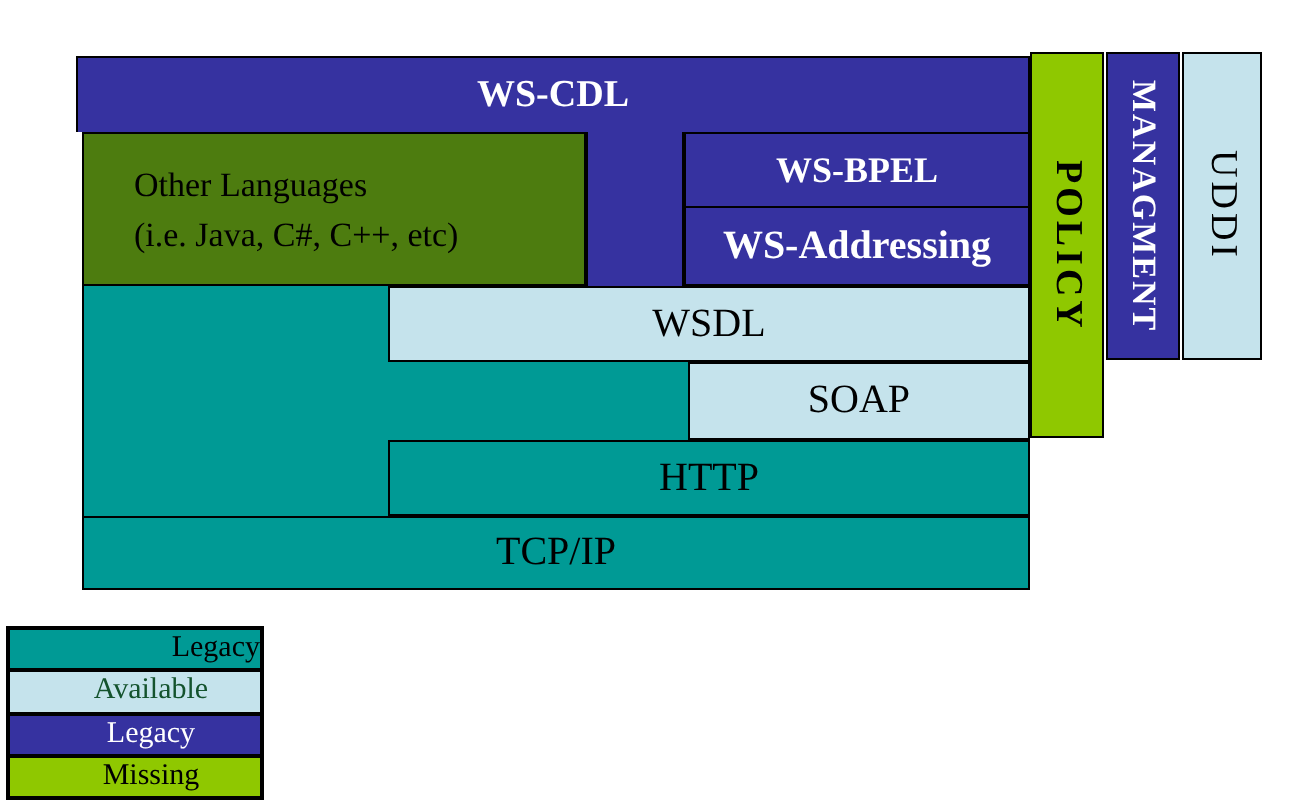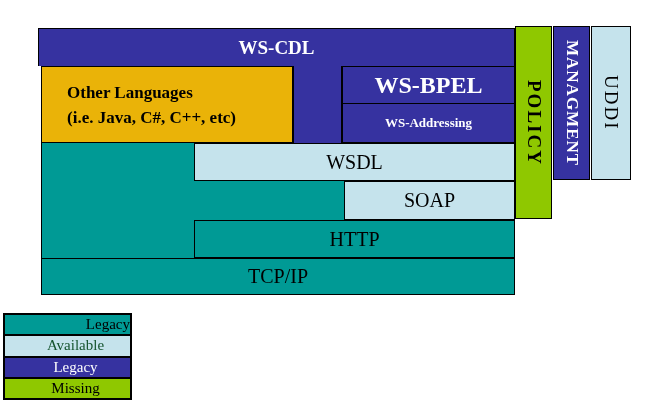--- a/index.html
+++ b/index.html
@@ -10,22 +10,22 @@
   .blk{position:absolute;box-sizing:border-box;border:1px solid #000;
        display:flex;align-items:center;justify-content:center;}
   
   .ws-cdl       {left:38px; top:28px; width:477px;height:38px;border-bottom:none;
                  color:#fff;font-weight:bold;font-size:19px;}
   .teal-base    {left:41px; top:66px; width:474px;height:229px;}
   .purple-col   {left:293px;top:66px; width:49px; height:77px;border-top:none;border-bottom:none;}
   .other-lang   {left:41px; top:66px; width:252px;height:77px;
                  flex-direction:column;align-items:flex-start;justify-content:center;
                  padding-left:25px;font-size:17px;line-height:25px;color:#000;}
-  .ws-bpel      {left:342px;top:66px; width:173px;height:38px;color:#fff;font-weight:bold;font-size:24px;}
-  .ws-addr      {left:342px;top:103px;width:173px;height:40px;color:#fff;font-weight:bold;font-size:13px;}
+  .ws-bpel      {left:342px;top:66px; width:173px;height:38px;color:#fff;font-weight:bold;font-size:18px;}
+  .ws-addr      {left:342px;top:103px;width:173px;height:40px;color:#fff;font-weight:bold;font-size:20px;}
   .wsdl         {left:194px;top:143px;width:321px;height:38px;font-size:20px;color:#000;}
   .soap         {left:344px;top:181px;width:171px;height:39px;font-size:20px;color:#000;text-align:right;}
   .http         {left:194px;top:220px;width:321px;height:38px;font-size:20px;color:#000;}
   .tcpip        {left:41px; top:258px;width:474px;height:37px;font-size:20px;color:#000;}
   
   .vtext{writing-mode:vertical-rl;white-space:nowrap;}
   .policy       {left:515px;top:26px;width:37px;height:193px;
                  font-weight:bold;font-size:19px;letter-spacing:2px;color:#000;}
   .managment    {left:553px;top:26px;width:37px;height:154px;
                  font-weight:bold;font-size:17px;letter-spacing:1px;color:#fff;}
@@ -44,21 +44,21 @@
 <div id="canvas">
 
   <div class="blk teal-base" style="background-color: rgb(0, 154, 149);"></div>
 
   <div class="blk purple-col" style="background-color: rgb(54, 50, 160);"></div>
 
   <div class="blk ws-cdl" style="background-color: rgb(54, 50, 160);">
     <span>WS-CDL</span>
   </div>
 
-  <div class="blk other-lang" style="background-color: #eab308; font-weight: bold;">
+  <div class="blk other-lang" style="background-color: #4d7c0f;">
     <span>Other Languages</span>
     <span>(i.e. Java, C#, C++, etc)</span>
   </div>
 
   <div class="blk ws-bpel" style="background-color: rgb(54, 50, 160);">
     <span>WS-BPEL</span>
   </div>
 
   <div class="blk ws-addr" style="background-color: rgb(54, 50, 160);">
     <span>WS-Addressing</span>

